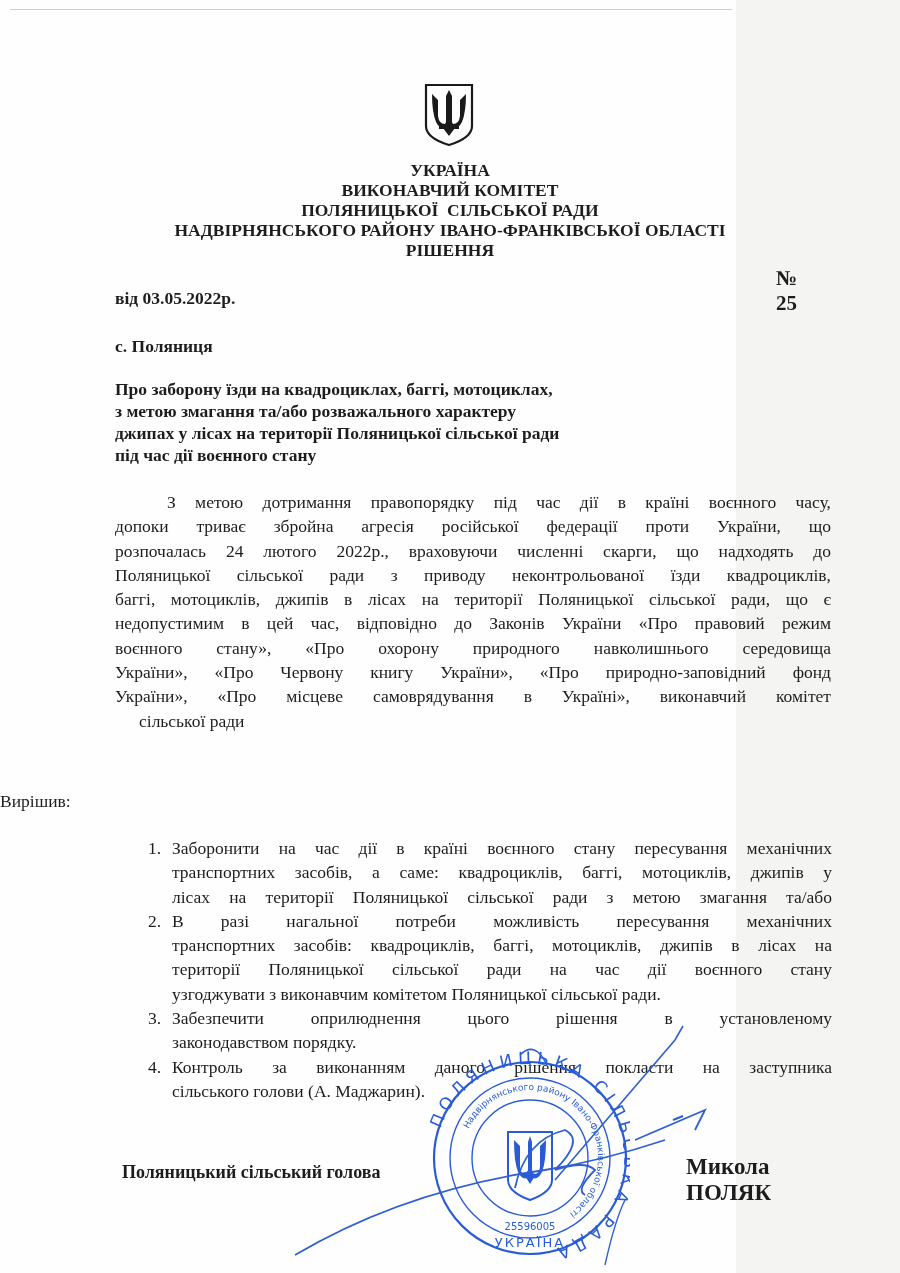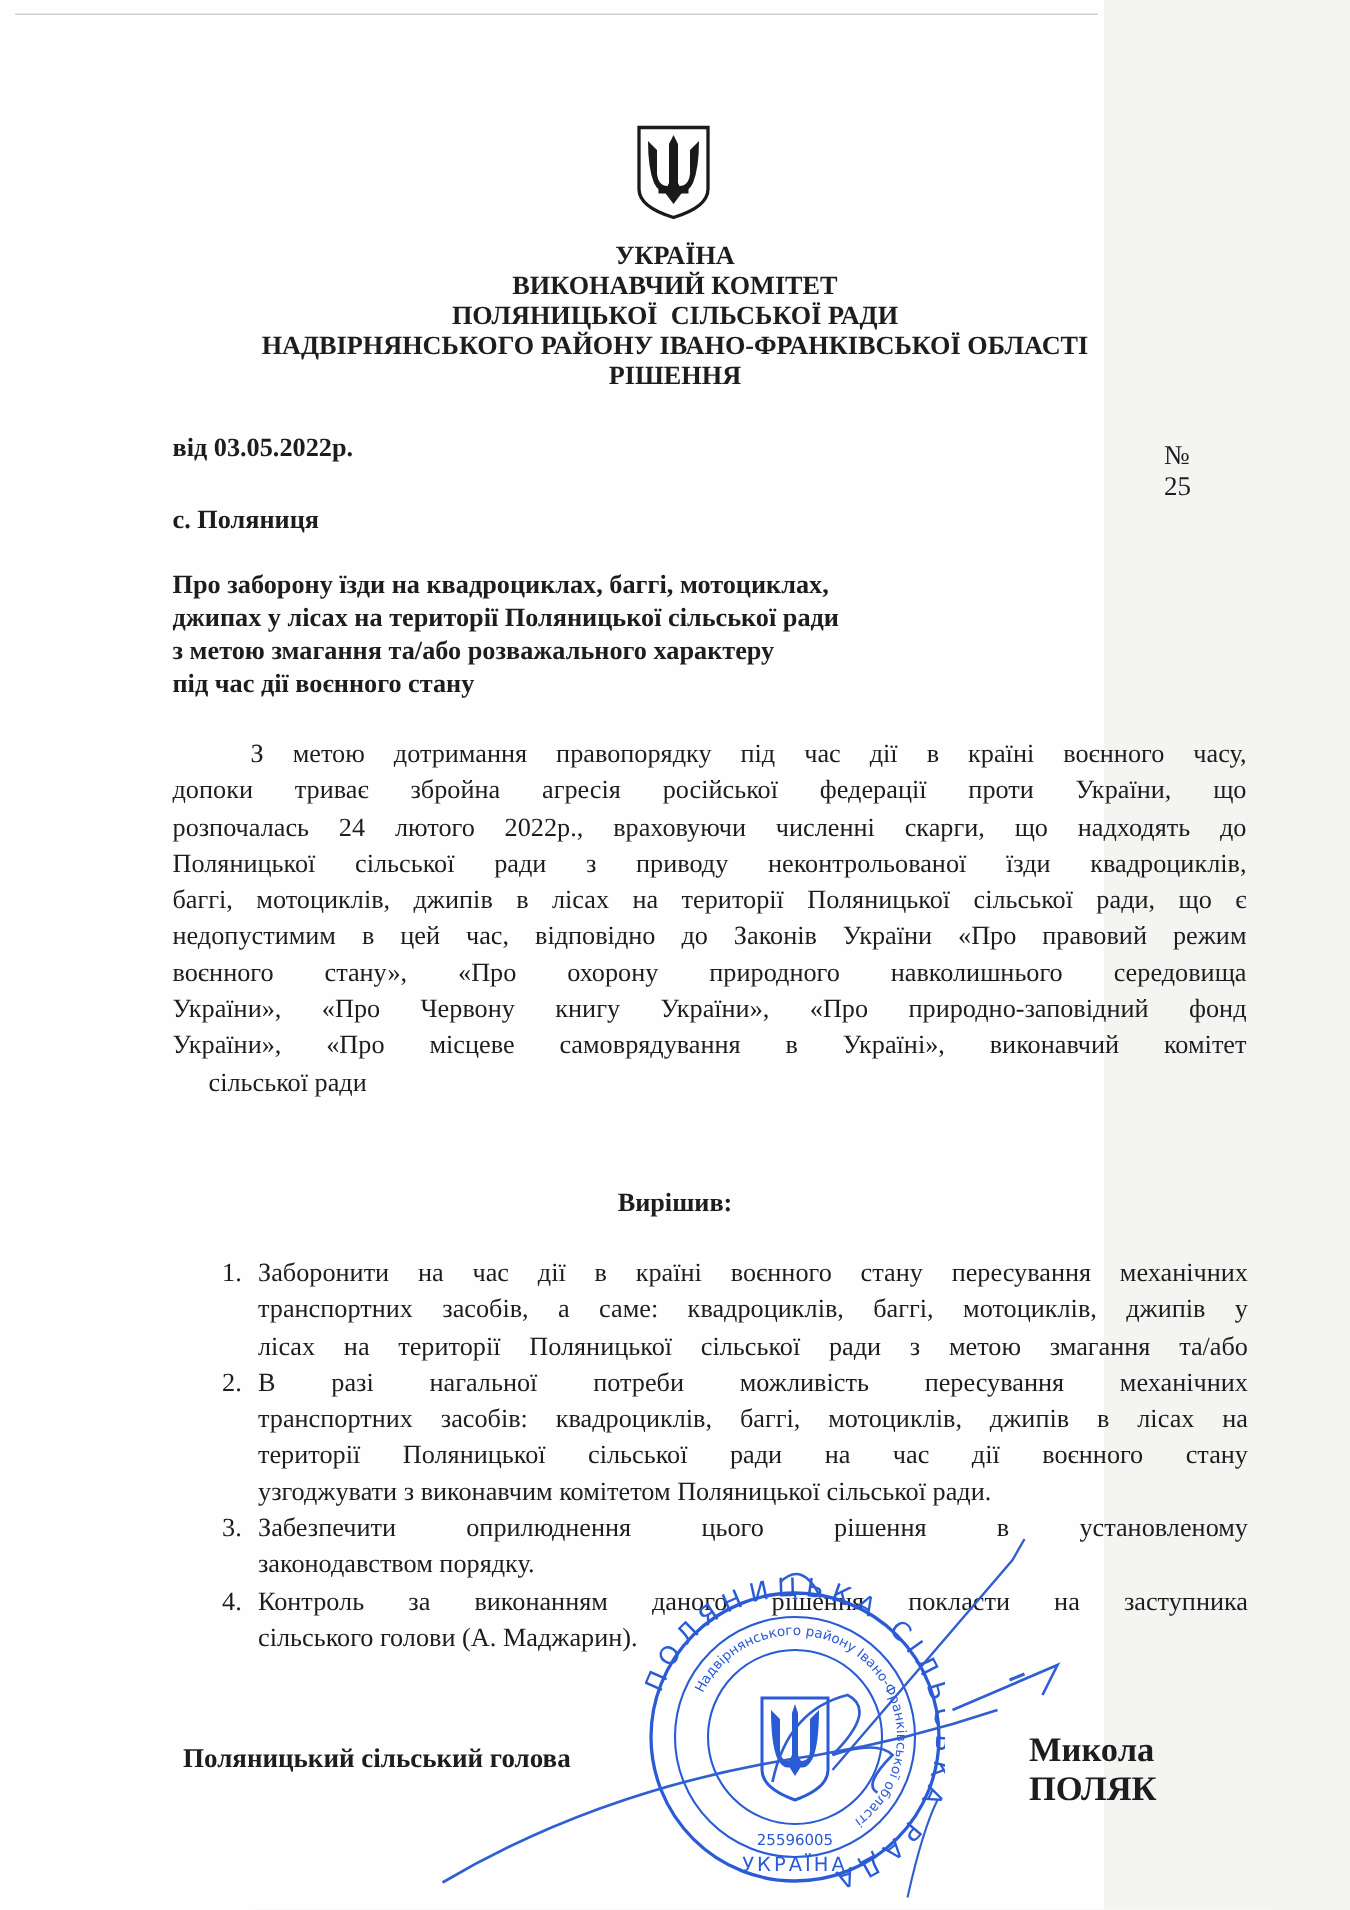--- a/index.html
+++ b/index.html
@@ -8,29 +8,29 @@
       position: absolute; left: 0; top: 0; width: 736px; height: 1273px;
       background: #fefefe;
       font-family: "Liberation Serif", "DejaVu Serif", serif;
       color: #1d1d1d;
     }
     .top-rule { position: absolute; left: 10px; right: 4px; top: 9px; height: 1px; background: #cfcfcf; }
     .emblem { position: absolute; left: 423px; top: 82px; width: 52px; height: 66px; }
     .header { position: absolute; left: 0; width: 900px; top: 160px; text-align: center; font-weight: bold; font-size: 17.5px; line-height: 20px; }
     .header div { white-space: nowrap; }
     .date { position: absolute; left: 115px; top: 288px; font-size: 17.5px; font-weight: bold; }
-    .number { position: absolute; left: 776px; top: 293px; font-size: 18px; font-weight: normal; }
+    .number { position: absolute; left: 776px; top: 266px; font-size: 21px; font-weight: bold; }
     .village { position: absolute; left: 115px; top: 336px; font-size: 17.5px; font-weight: bold; }
     .subject { position: absolute; left: 115px; top: 378px; font-size: 17.5px; font-weight: bold; line-height: 22px; }
     .subject div { white-space: nowrap; }
     .preamble { position: absolute; left: 115px; width: 716px; top: 490px; font-size: 17.5px; line-height: 24.3px; }
     .preamble .ln { text-align: justify; text-align-last: justify; height: 24.3px; white-space: nowrap; overflow: visible; }
     .preamble .ln.first { padding-left: 52px; }
     .preamble .ln.last { text-align-last: left; margin-left: 24px; }
-    .resolved { position: absolute; left: 0; width: 900px; top: 791px; text-align: center; font-size: 17.5px; font-weight: bold; }
+    .resolved { position: absolute; left: 0; width: 900px; top: 791px; font-size: 17.5px; font-weight: normal; }
     .list { position: absolute; left: 140px; width: 692px; top: 836px; font-size: 17.5px; line-height: 24.3px; }
     .item { position: relative; padding-left: 32px; }
     .item .num { position: absolute; left: 8px; top: 0; }
     .item .ln { text-align: justify; text-align-last: justify; height: 24.3px; white-space: nowrap; }
     .item .ln.last { text-align-last: left; }
     .sign-title { position: absolute; left: 122px; top: 1162px; font-size: 18px; font-weight: bold; }
     .sign-name { position: absolute; left: 686px; top: 1154px; font-size: 23px; font-weight: bold; }
     .stamp { position: absolute; left: 430px; top: 1040px; width: 200px; height: 230px; }
     .signature { position: absolute; left: 285px; top: 1020px; width: 460px; height: 250px; }
   </style>
@@ -55,22 +55,22 @@
     <div>НАДВІРНЯНСЬКОГО РАЙОНУ ІВАНО-ФРАНКІВСЬКОЇ ОБЛАСТІ</div>
     <div>РІШЕННЯ</div>
   </div>
 
   <div class="date">від 03.05.2022р.</div>
   <div class="number">№ 25</div>
   <div class="village">с. Поляниця</div>
 
   <div class="subject">
     <div>Про заборону їзди на квадроциклах, баггі, мотоциклах,</div>
+    <div>з метою змагання та/або розважального характеру</div>
     <div>джипах у лісах на території Поляницької сільської ради</div>
-    <div>з метою змагання та/або розважального характеру</div>
     <div>під час дії воєнного стану</div>
   </div>
 
   <div class="preamble">
     <div class="ln first">З метою дотримання правопорядку під час дії в країні воєнного часу,</div>
     <div class="ln">допоки триває збройна агресія російської федерації проти України, що</div>
     <div class="ln">розпочалась 24 лютого 2022р., враховуючи численні скарги, що надходять до</div>
     <div class="ln">Поляницької сільської ради з приводу неконтрольованої їзди квадроциклів,</div>
     <div class="ln">баггі, мотоциклів, джипів в лісах на території Поляницької сільської ради, що є</div>
     <div class="ln">недопустимим в цей час, відповідно до Законів України «Про правовий режим</div>

